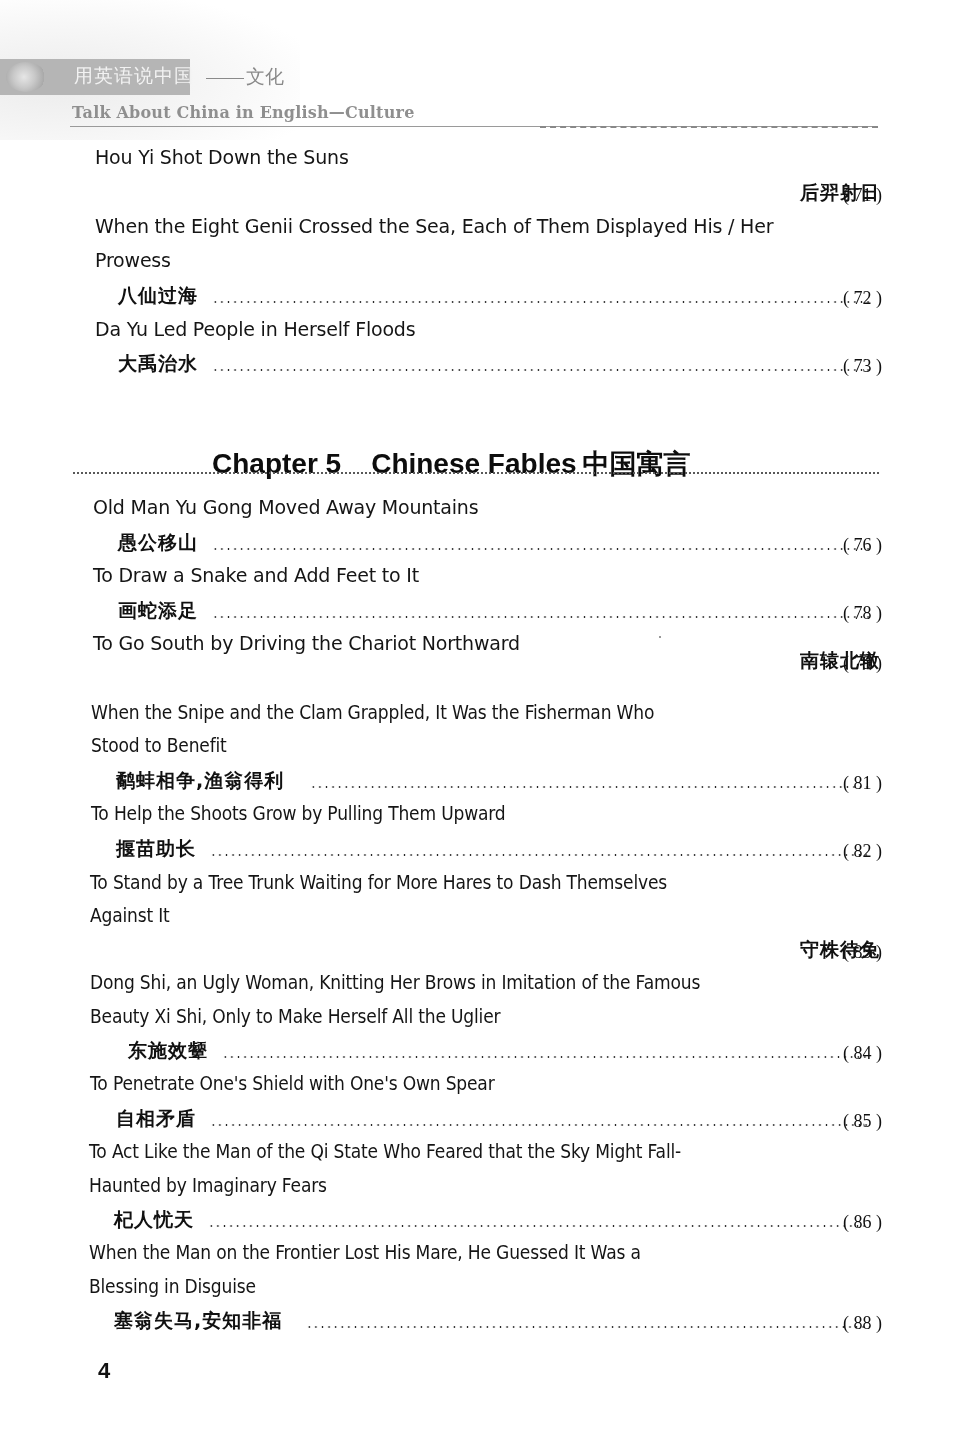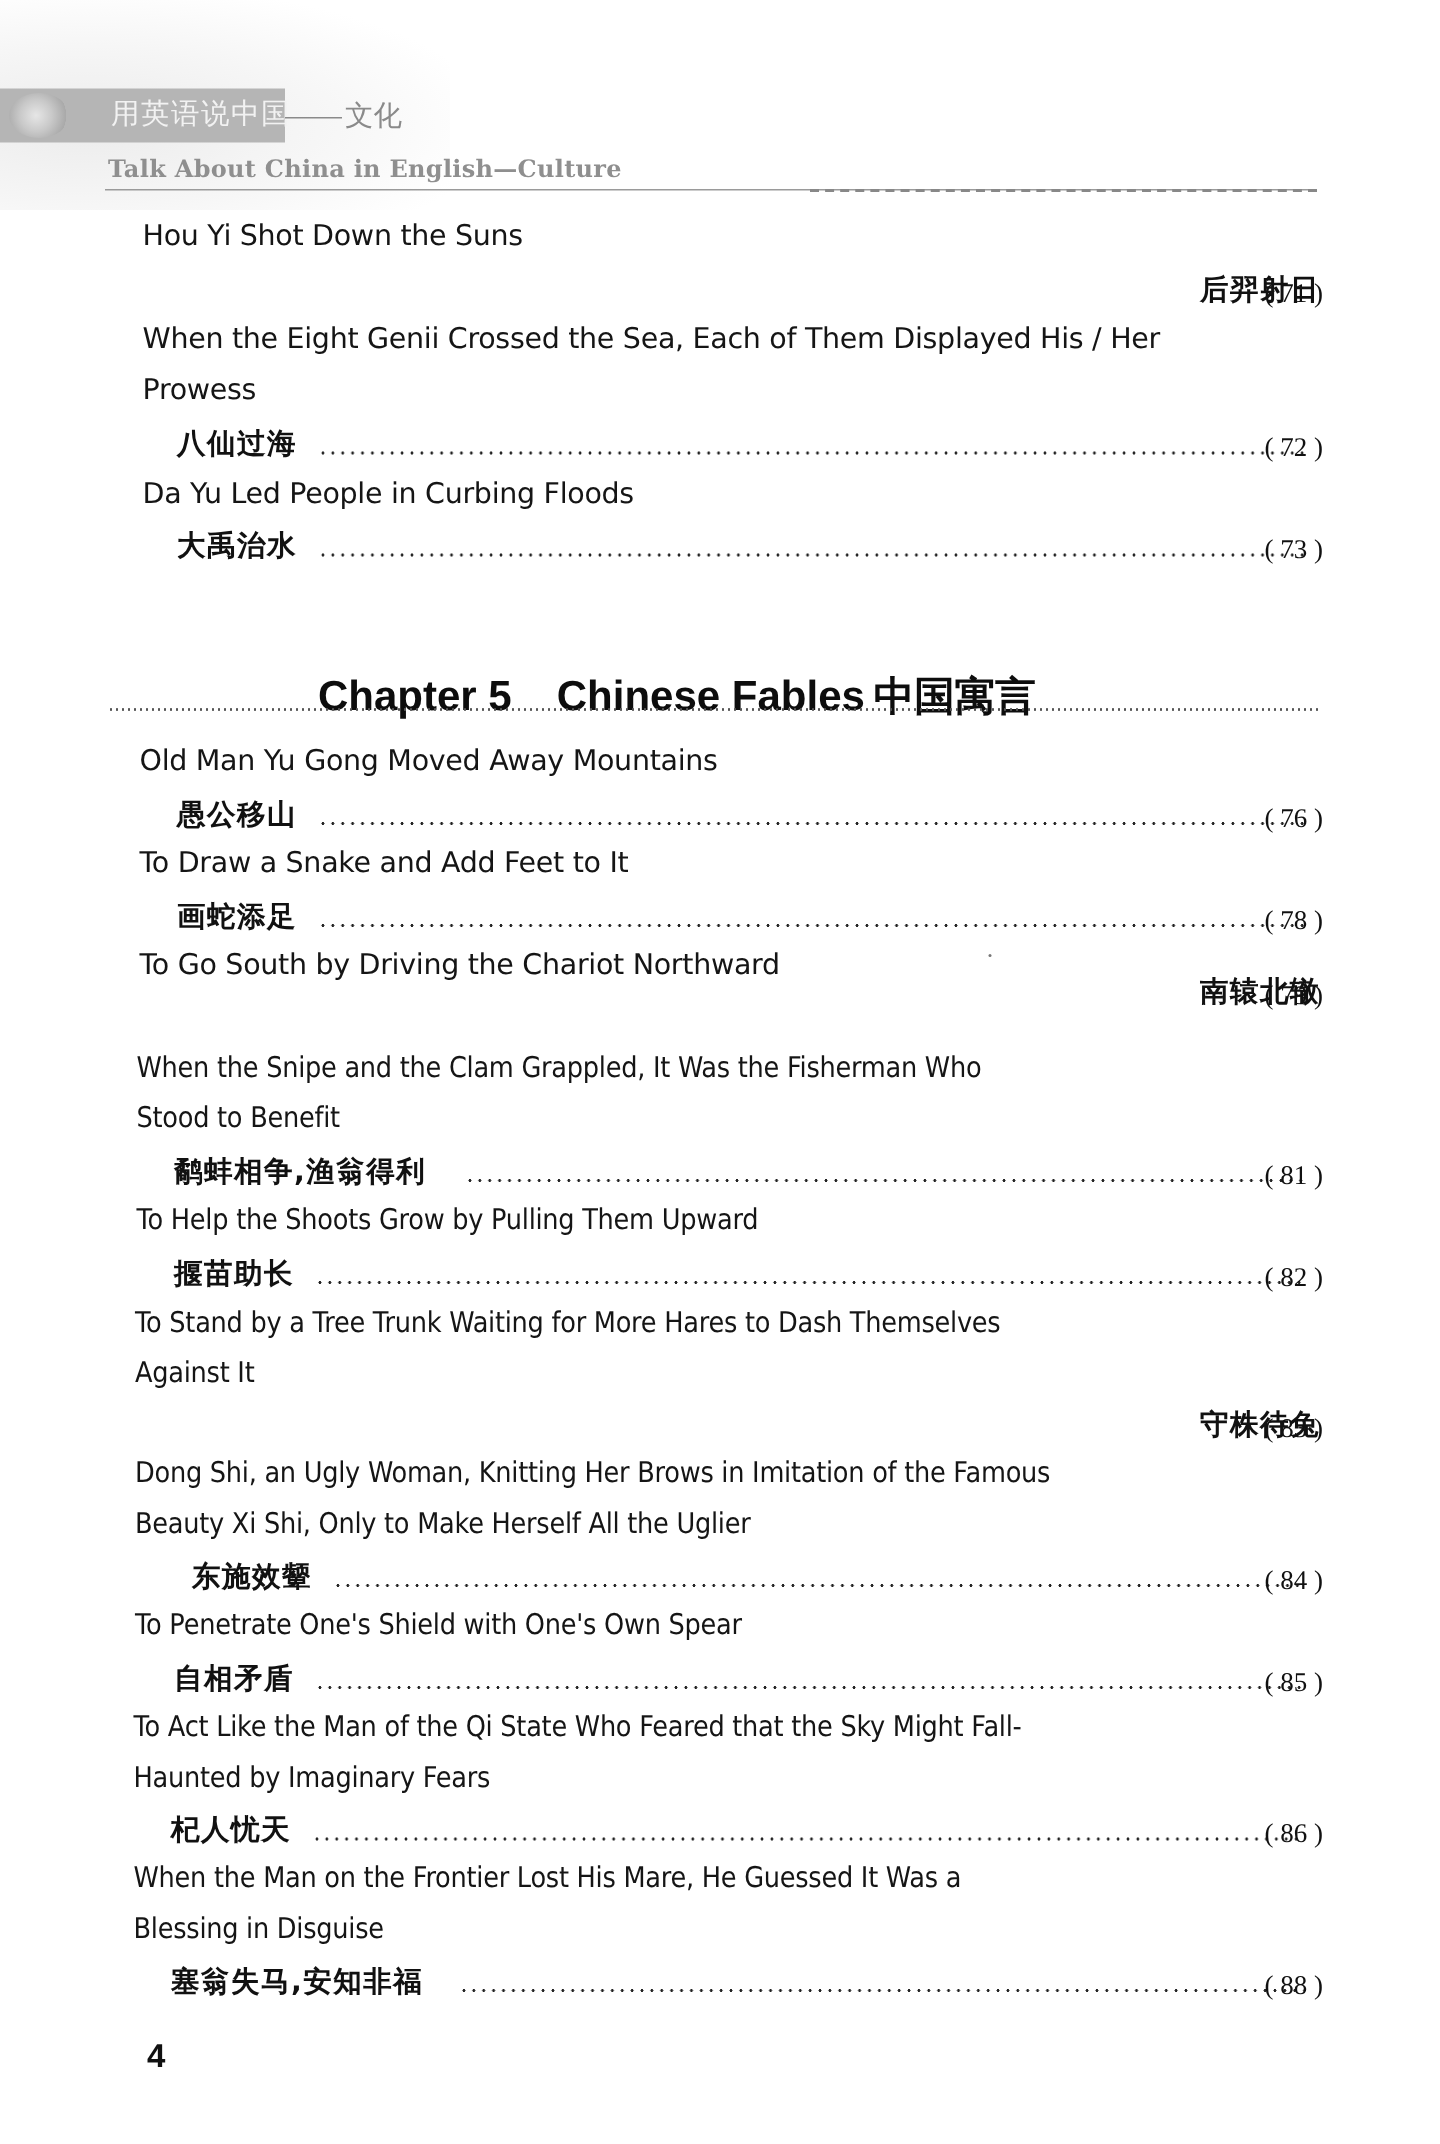--- a/index.html
+++ b/index.html
@@ -19,21 +19,21 @@
     position: absolute; left: 6px; top: 62px; width: 40px; height: 30px;
     border-radius: 50%;
     background: radial-gradient(circle at 45% 50%, #e6e6e6 0%, #c9c9c9 40%, #a9a9a9 75%, transparent 76%);
   }
   .header-cn {
     position: absolute; left: 74px; top: 63px; font-family: "DejaVu Serif", serif;
     font-size: 19px; color: #f2f2f2; letter-spacing: 1px; white-space: nowrap;
   }
   .header-cn-sub {
     position: absolute; left: 190px; top: 64px; font-family: "DejaVu Serif", serif;
-    font-size: 19px; color: #8a8a8a; white-space: nowrap;
+    font-size: 19px; color: #8a8a8a; white-space: nowrap; padding-left: 16px;
   }
   .header-cn-sub .dash { display: inline-block; width: 38px; height: 1px; background: #8a8a8a; vertical-align: middle; margin-right: 2px; }
   .header-en {
     position: absolute; left: 72px; top: 103px; font-family: "DejaVu Serif", serif;
     font-weight: bold; font-size: 16px; color: #8f8f8f; white-space: nowrap; letter-spacing: 0.2px;
   }
   .header-rule {
     position: absolute; left: 70px; top: 126px; width: 808px; height: 0;
     border-top: 1px solid #9a9a9a;
   }
@@ -97,21 +97,21 @@
 </div>
 
 <div class="toc-line" style="left:95px; top:215px;">When the Eight Genii Crossed the Sea, Each of Them Displayed His / Her</div>
 <div class="toc-line" style="left:95px; top:249px;">Prowess</div>
 <div class="toc-cn" style="top:283px;">
   <span class="cn">八仙过海</span>
   <span class="leader"></span>
   <span class="pg">( 72 )</span>
 </div>
 
-<div class="toc-line" style="left:95px; top:318px;">Da Yu Led People in Curbing Floods</div>
+<div class="toc-line" style="left:95px; top:318px;">Da Yu Led People in Herself Floods</div>
 <div class="toc-cn" style="top:351px;">
   <span class="cn">大禹治水</span>
   <span class="leader"></span>
   <span class="pg">( 73 )</span>
 </div>
 
 <div class="chapter-title">
   <span class="num">Chapter 5</span><span>Chinese Fables</span><span class="cn">中国寓言</span>
 </div>
 <div class="chapter-rule"></div>

